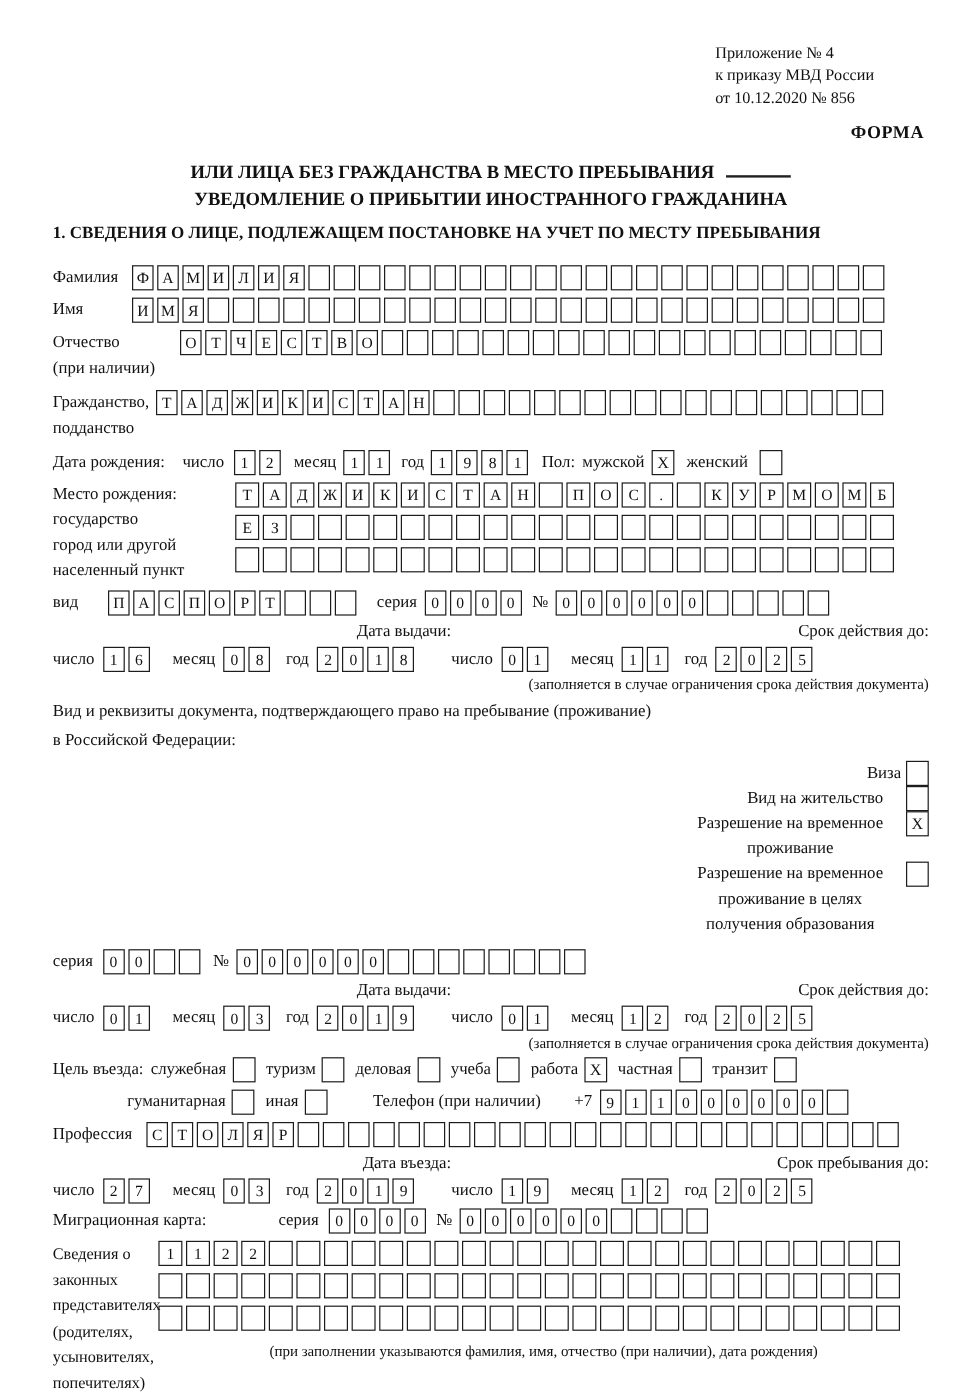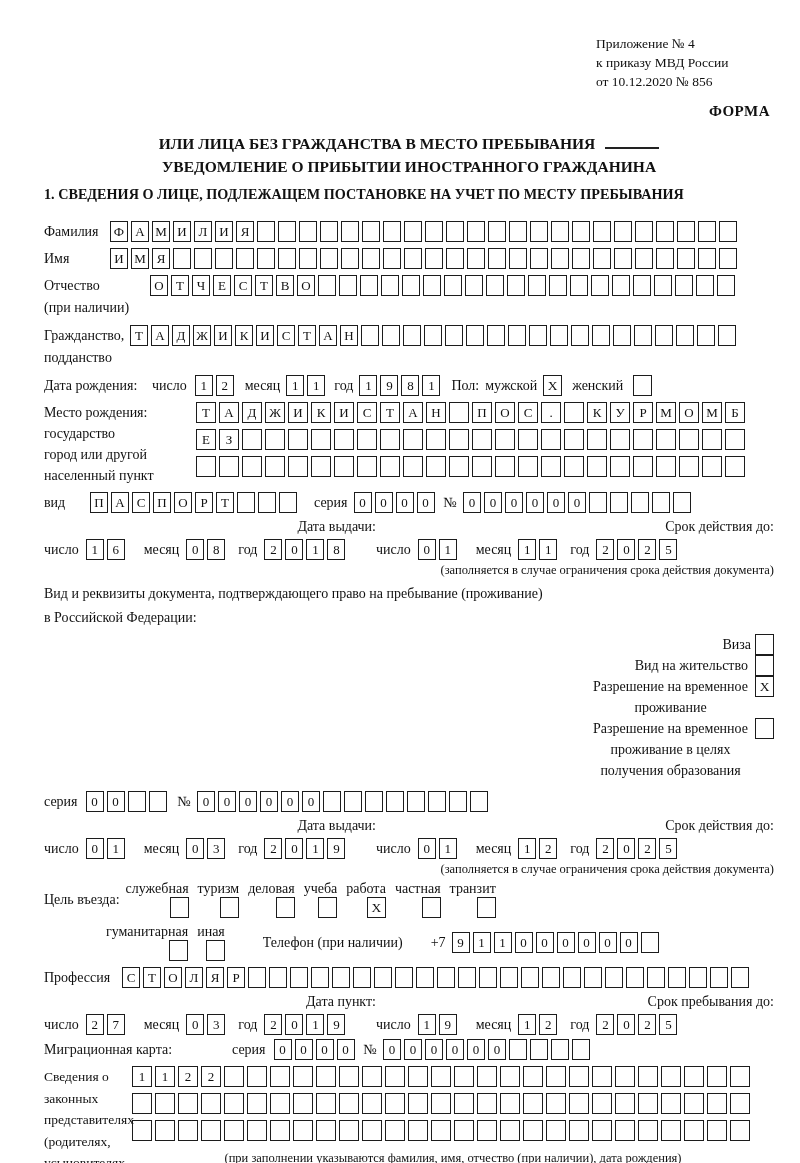--- a/index.html
+++ b/index.html
@@ -40,25 +40,25 @@
   .col-r{flex:1;}
   .date-h{text-align:right;margin-bottom:4px;}
   .date-row{display:flex;align-items:center;white-space:nowrap;}
   .date-row .dl{margin-right:7px;}
   .date-row .cells{margin-right:10px;}
   .note{font-size:12.5px;text-align:right;margin-top:3px;}
 
   .intro{line-height:24px;margin-top:4px;}
   .opts{display:flex;align-items:flex-end;margin:4px 0 10px;flex-direction:column;}
   .opt{display:flex;align-items:flex-start;}
-  .opt+.opt{margin-left:2px;}
+  .opt+.opt{margin-left:2px;gap:12px;}
   .opt-txt{text-align:center;line-height:21px;}
   .opt .checkbox{margin-left:7px;}
 
-  .po{display:flex;align-items:flex-end;flex-direction:column;}
+  .po{display:flex;align-items:center;}
   .po .checkbox{margin-left:5px;}
   .po+.po{margin-left:9px;}
 
   .rep-lines{flex:none;width:88px;font-size:13.5px;line-height:21.5px;}
   .rep-note{font-size:12.5px;text-align:center;margin-top:4px;}
 </style>
 </head>
 <body>
 
 <div class="page">
@@ -621,21 +621,21 @@
         <span class="cell"></span>
         <span class="cell"></span>
         <span class="cell"></span>
         <span class="cell"></span>
         <span class="cell"></span>
       </span>
   </div>
 
   <div class="twocol">
     <div class="col-l">
-      <div class="date-h">Дата пункт:</div>
+      <div class="date-h">Дата въезда:</div>
       <div class="date-row">
         <span class="dl">число</span>
         <span class="cells">
             <span class="cell">2</span>
             <span class="cell">7</span>
           </span>
         <span class="dl ml6">месяц</span>
         <span class="cells">
             <span class="cell">0</span>
             <span class="cell">3</span>

